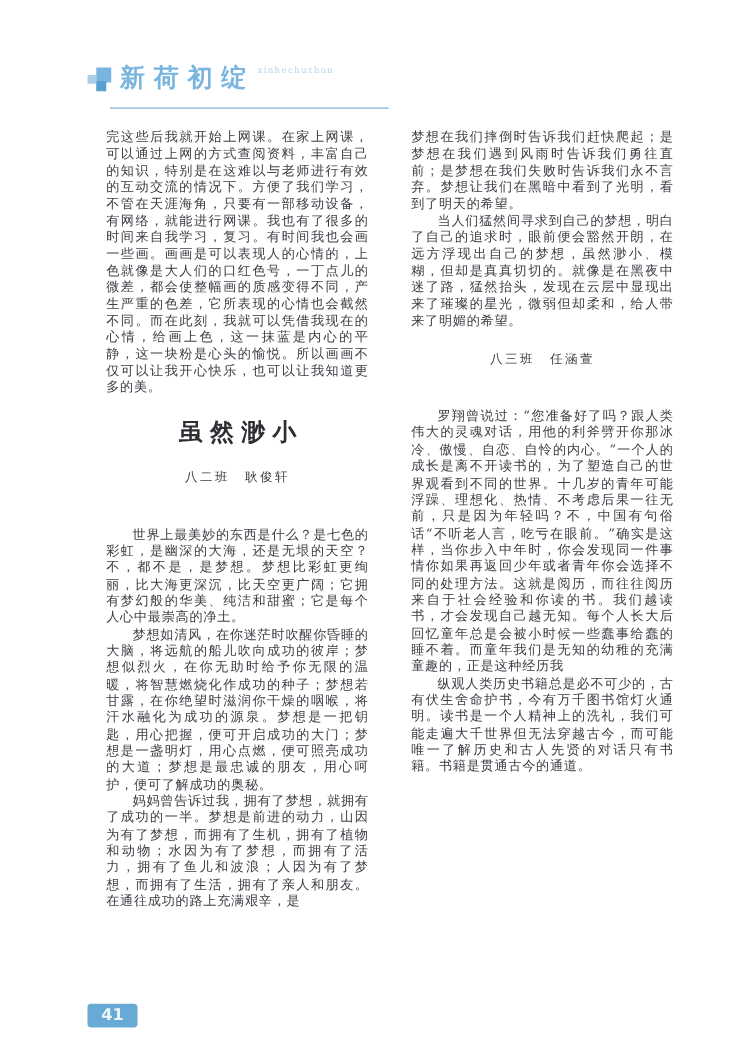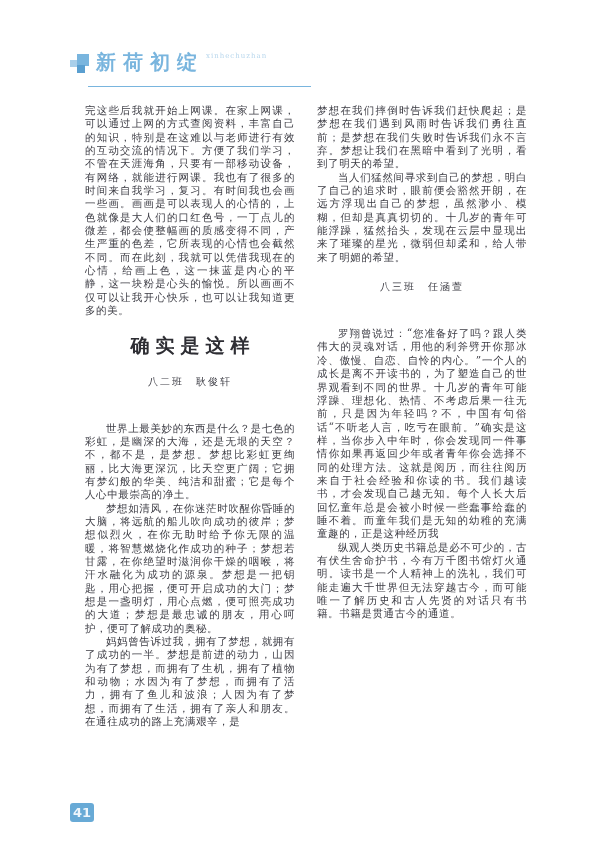--- a/index.html
+++ b/index.html
@@ -15,38 +15,38 @@
   .logo-mark .sq-b { position:absolute; left:0; top:8px; width:7px; height:7px; background:#a9cfea; }
   .logo-mark .sq-c { position:absolute; right:4px; bottom:0; width:8px; height:8px; background:#5a9fd0; }
   .logo-text {
     color:var(--accent,#79b5de); font-size:20px; font-weight:bold;
     letter-spacing:7px; line-height:1; white-space:nowrap;
   }
   .logo-pinyin { color:#b7d6ec; font-size:7px; letter-spacing:1px; margin:0 0 2px 2px; white-space:nowrap; }
   .header-rule { position:absolute; top:86px; left:88px; width:223px; height:1px; background:var(--accent,#79b5de); }
 
   
-  .columns { position:absolute; top:104px; left:85px; right:73px; display:flex; gap:22px; }
+  .columns { position:absolute; top:104px; left:85px; right:73px; display:flex; gap:34px; }
   .col { flex:0 0 210px; width:210px; }
 
   .para {
     margin:0; font-size:10.5px; line-height:13.35px; letter-spacing:0.6px;
     text-align:justify; text-justify:inter-ideograph; text-indent:2em;
     word-break:break-all;
   }
   .no-indent { text-indent:0; }
 
   .article-title {
     margin:15px 0 5px 0; text-align:center; font-size:19px; font-weight:700;
     letter-spacing:6px; color:#2d2d33; text-indent:6px;
   }
   .byline { text-align:center; font-size:10px; letter-spacing:2px; margin:16px 0 33px 0; color:#3c3c44; }
 
   .page-number {
-    position:absolute; left:70px; bottom:26px; width:24px; height:19px;
+    position:absolute; left:70px; bottom:26px; width:40px; height:19px;
     background:var(--badge,#68aad6); color:#eef6fc; border-radius:3px;
     font-family:"DejaVu Sans","Liberation Sans",sans-serif;
     font-size:13px; font-weight:bold; text-align:center; line-height:19px;
   }
 </style>
 </head>
 <body>
 
 <div class="page">
 
@@ -60,33 +60,33 @@
     <span class="logo-pinyin">xinhechuzhan</span>
   </div>
   <div class="header-rule"></div>
 
   <main class="columns">
 
     <section class="col">
       <div>
           <p class="para no-indent">完这些后我就开始上网课。在家上网课，可以通过上网的方式查阅资料，丰富自己的知识，特别是在这难以与老师进行有效的互动交流的情况下。方便了我们学习，不管在天涯海角，只要有一部移动设备，有网络，就能进行网课。我也有了很多的时间来自我学习，复习。有时间我也会画一些画。画画是可以表现人的心情的，上色就像是大人们的口红色号，一丁点儿的微差，都会使整幅画的质感变得不同，产生严重的色差，它所表现的心情也会截然不同。而在此刻，我就可以凭借我现在的心情，给画上色，这一抹蓝是内心的平静，这一块粉是心头的愉悦。所以画画不仅可以让我开心快乐，也可以让我知道更多的美。</p>
         </div>
-      <h2 class="article-title">确实是这样</h2>
+      <h2 class="article-title">虽然渺小</h2>
       <div class="byline">八二班　耿俊轩</div>
       <div>
           <p class="para">世界上最美妙的东西是什么？是七色的彩虹，是幽深的大海，还是无垠的天空？不，都不是，是梦想。梦想比彩虹更绚丽，比大海更深沉，比天空更广阔；它拥有梦幻般的华美、纯洁和甜蜜；它是每个人心中最崇高的净土。</p>
           <p class="para">梦想如清风，在你迷茫时吹醒你昏睡的大脑，将远航的船儿吹向成功的彼岸；梦想似烈火，在你无助时给予你无限的温暖，将智慧燃烧化作成功的种子；梦想若甘露，在你绝望时滋润你干燥的咽喉，将汗水融化为成功的源泉。梦想是一把钥匙，用心把握，便可开启成功的大门；梦想是一盏明灯，用心点燃，便可照亮成功的大道；梦想是最忠诚的朋友，用心呵护，便可了解成功的奥秘。</p>
           <p class="para">妈妈曾告诉过我，拥有了梦想，就拥有了成功的一半。梦想是前进的动力，山因为有了梦想，而拥有了生机，拥有了植物和动物；水因为有了梦想，而拥有了活力，拥有了鱼儿和波浪；人因为有了梦想，而拥有了生活，拥有了亲人和朋友。在通往成功的路上充满艰辛，是</p>
         </div>
     </section>
 
     <section class="col">
       <div>
           <p class="para no-indent">梦想在我们摔倒时告诉我们赶快爬起；是梦想在我们遇到风雨时告诉我们勇往直前；是梦想在我们失败时告诉我们永不言弃。梦想让我们在黑暗中看到了光明，看到了明天的希望。</p>
-          <p class="para">当人们猛然间寻求到自己的梦想，明白了自己的追求时，眼前便会豁然开朗，在远方浮现出自己的梦想，虽然渺小、模糊，但却是真真切切的。十几岁的青年可能浮躁，猛然抬头，发现在云层中显现出来了璀璨的星光，微弱但却柔和，给人带来了明媚的希望。</p>
+          <p class="para">当人们猛然间寻求到自己的梦想，明白了自己的追求时，眼前便会豁然开朗，在远方浮现出自己的梦想，虽然渺小、模糊，但却是真真切切的。就像是在黑夜中迷了路，猛然抬头，发现在云层中显现出来了璀璨的星光，微弱但却柔和，给人带来了明媚的希望。</p>
         </div>
       <div class="byline">八三班　任涵萱</div>
       <div>
           <p class="para">罗翔曾说过：“您准备好了吗？跟人类伟大的灵魂对话，用他的利斧劈开你那冰冷、傲慢、自恋、自怜的内心。”一个人的成长是离不开读书的，为了塑造自己的世界观看到不同的世界。十几岁的青年可能浮躁、理想化、热情、不考虑后果一往无前，只是因为年轻吗？不，中国有句俗话“不听老人言，吃亏在眼前。”确实是这样，当你步入中年时，你会发现同一件事情你如果再返回少年或者青年你会选择不同的处理方法。这就是阅历，而往往阅历来自于社会经验和你读的书。我们越读书，才会发现自己越无知。每个人长大后回忆童年总是会被小时候一些蠢事给蠢的睡不着。而童年我们是无知的幼稚的充满童趣的，正是这种经历我</p>
           <p class="para">纵观人类历史书籍总是必不可少的，古有伏生舍命护书，今有万千图书馆灯火通明。读书是一个人精神上的洗礼，我们可能走遍大千世界但无法穿越古今，而可能唯一了解历史和古人先贤的对话只有书籍。书籍是贯通古今的通道。</p>
         </div>
     </section>
 
   </main>
 

